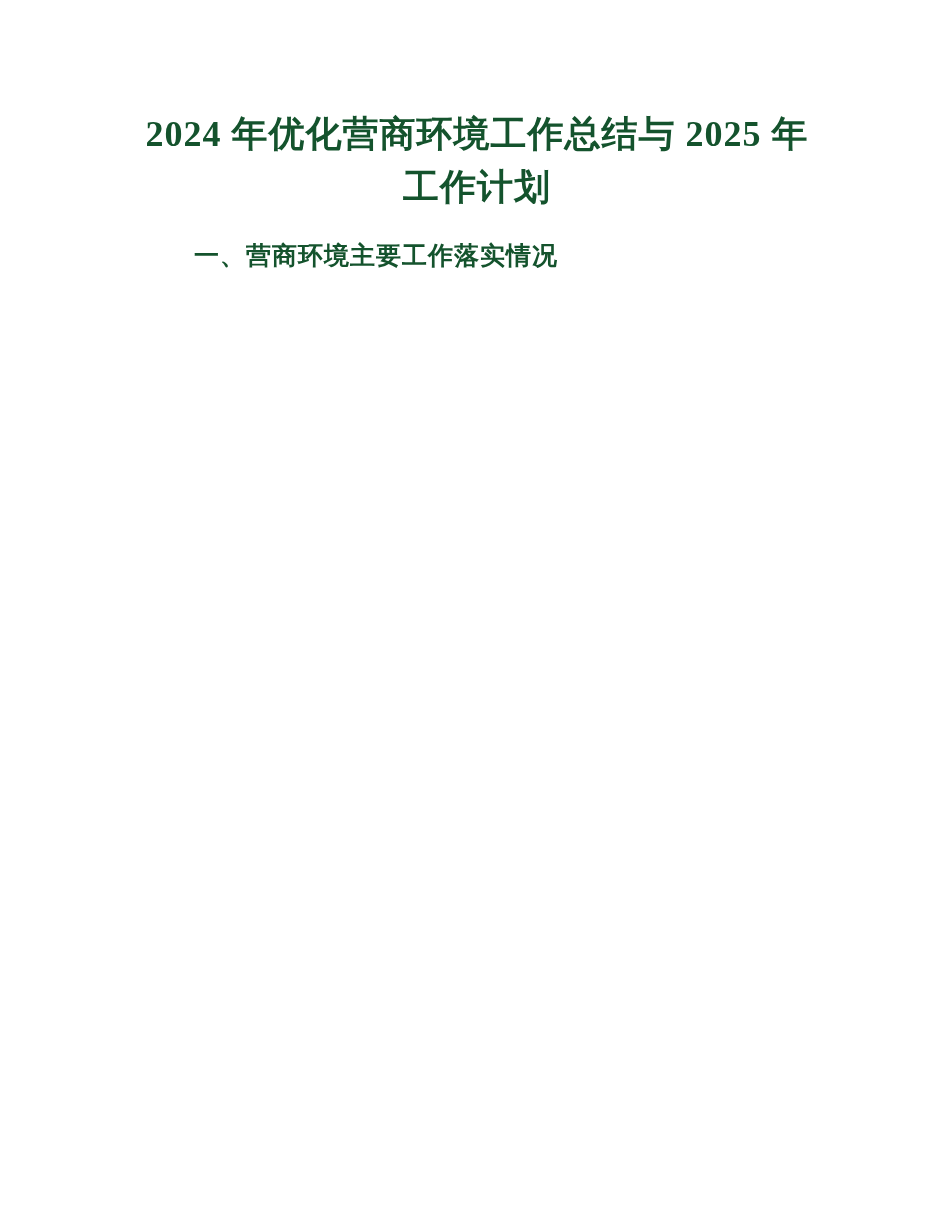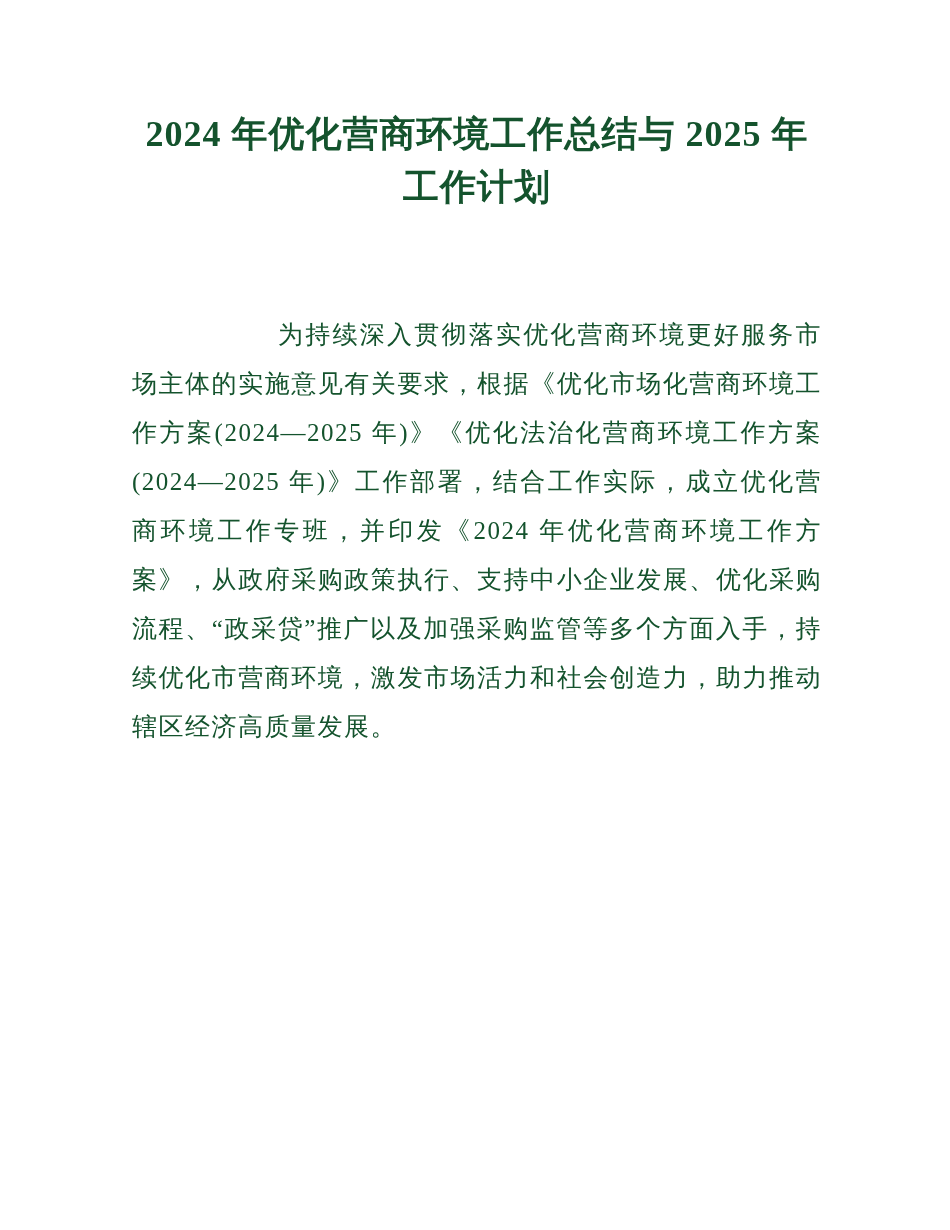--- a/index.html
+++ b/index.html
@@ -60,18 +60,18 @@
   }
 </style>
 </head>
 <body>
 
 <div class="page">
   <div class="content">
 
     <h1 class="doc-title">2024 年优化营商环境工作总结与 2025 年工作计划</h1>
 
-    <p class="intro">为持续深入贯彻落实优化营商环境更好服务市场主体的实施意见有关要求，根据《优化市场化营商环境工作方案(2024—2025 年)》《优化法治化营商环境工作方案(2024—2025 年)》工作部署，结合工作实际，成立优化营商环境工作专班，并印发《2024 年优化营商环境工作方案》，从政府采购政策执行、支持中小企业发展、优化采购流程、“政采贷”推广以及加强采购监管等多个方面入手，持续优化市营商环境，激发市场活力和社会创造力，助力推动辖区经济高质量发展。</p>
 
+    <h2 class="section-heading">一、营商环境主要工作落实情况</h2>
 
 
   </div>
 </div>
 
 </body></html>

